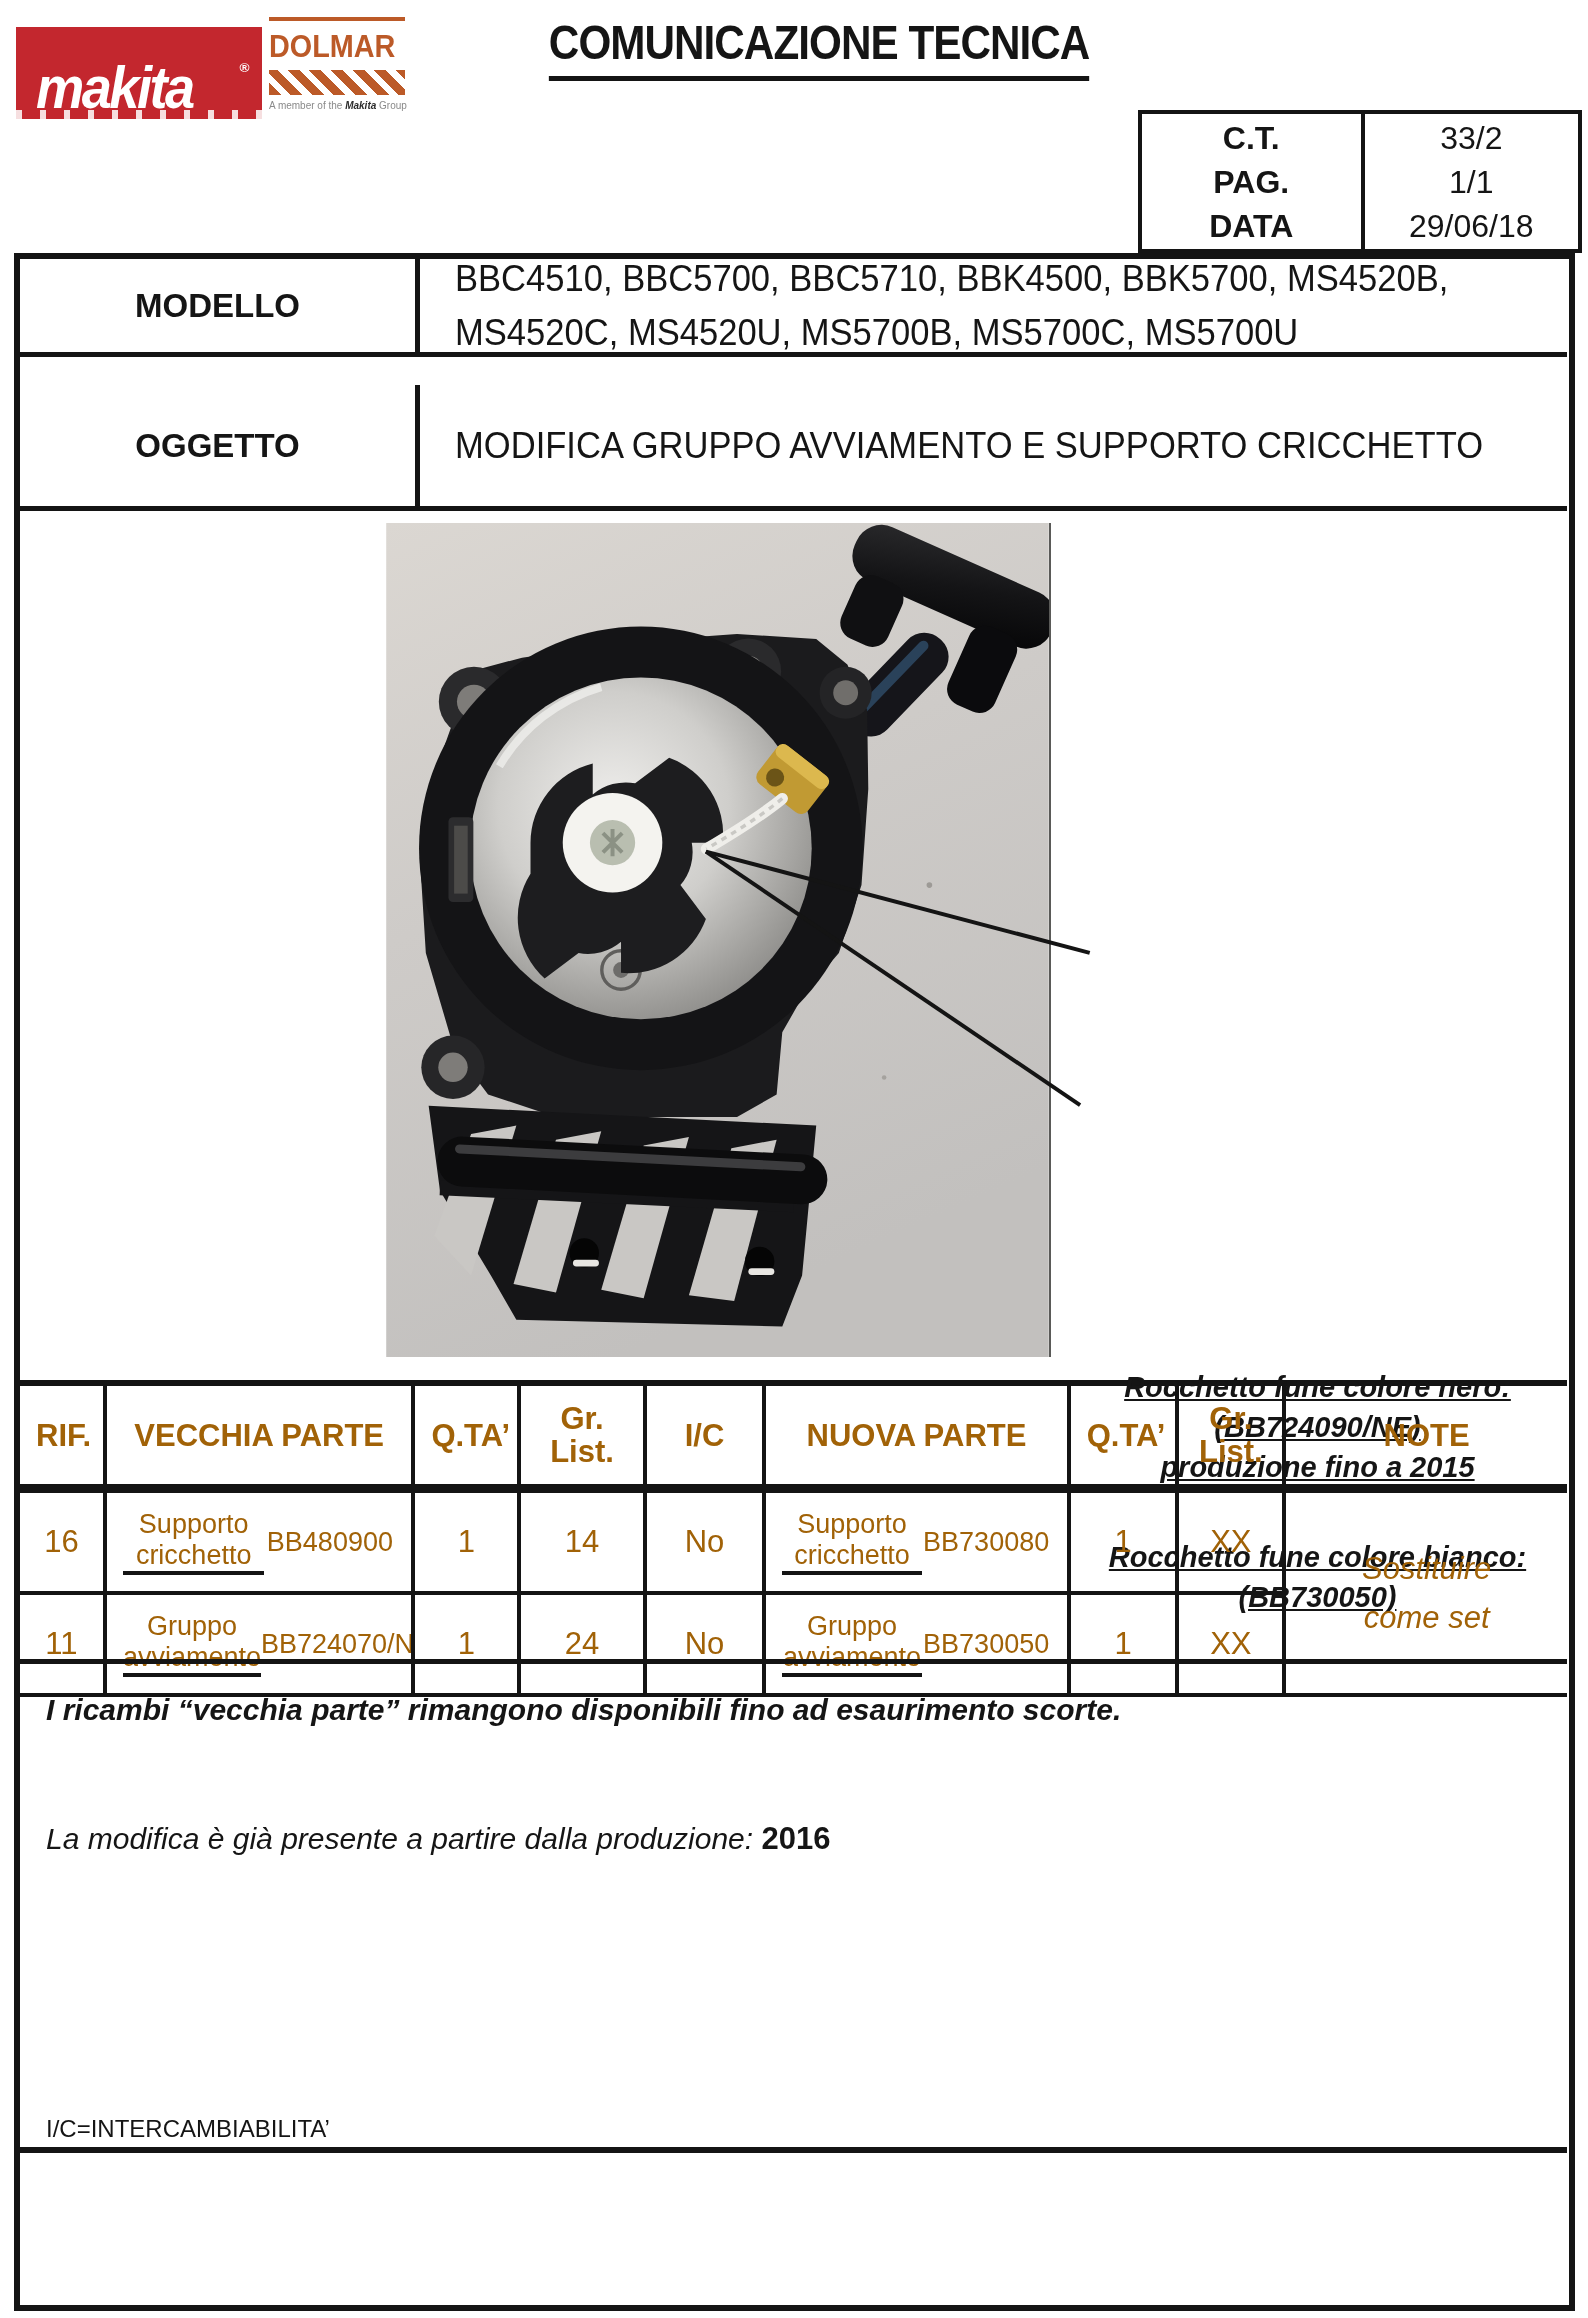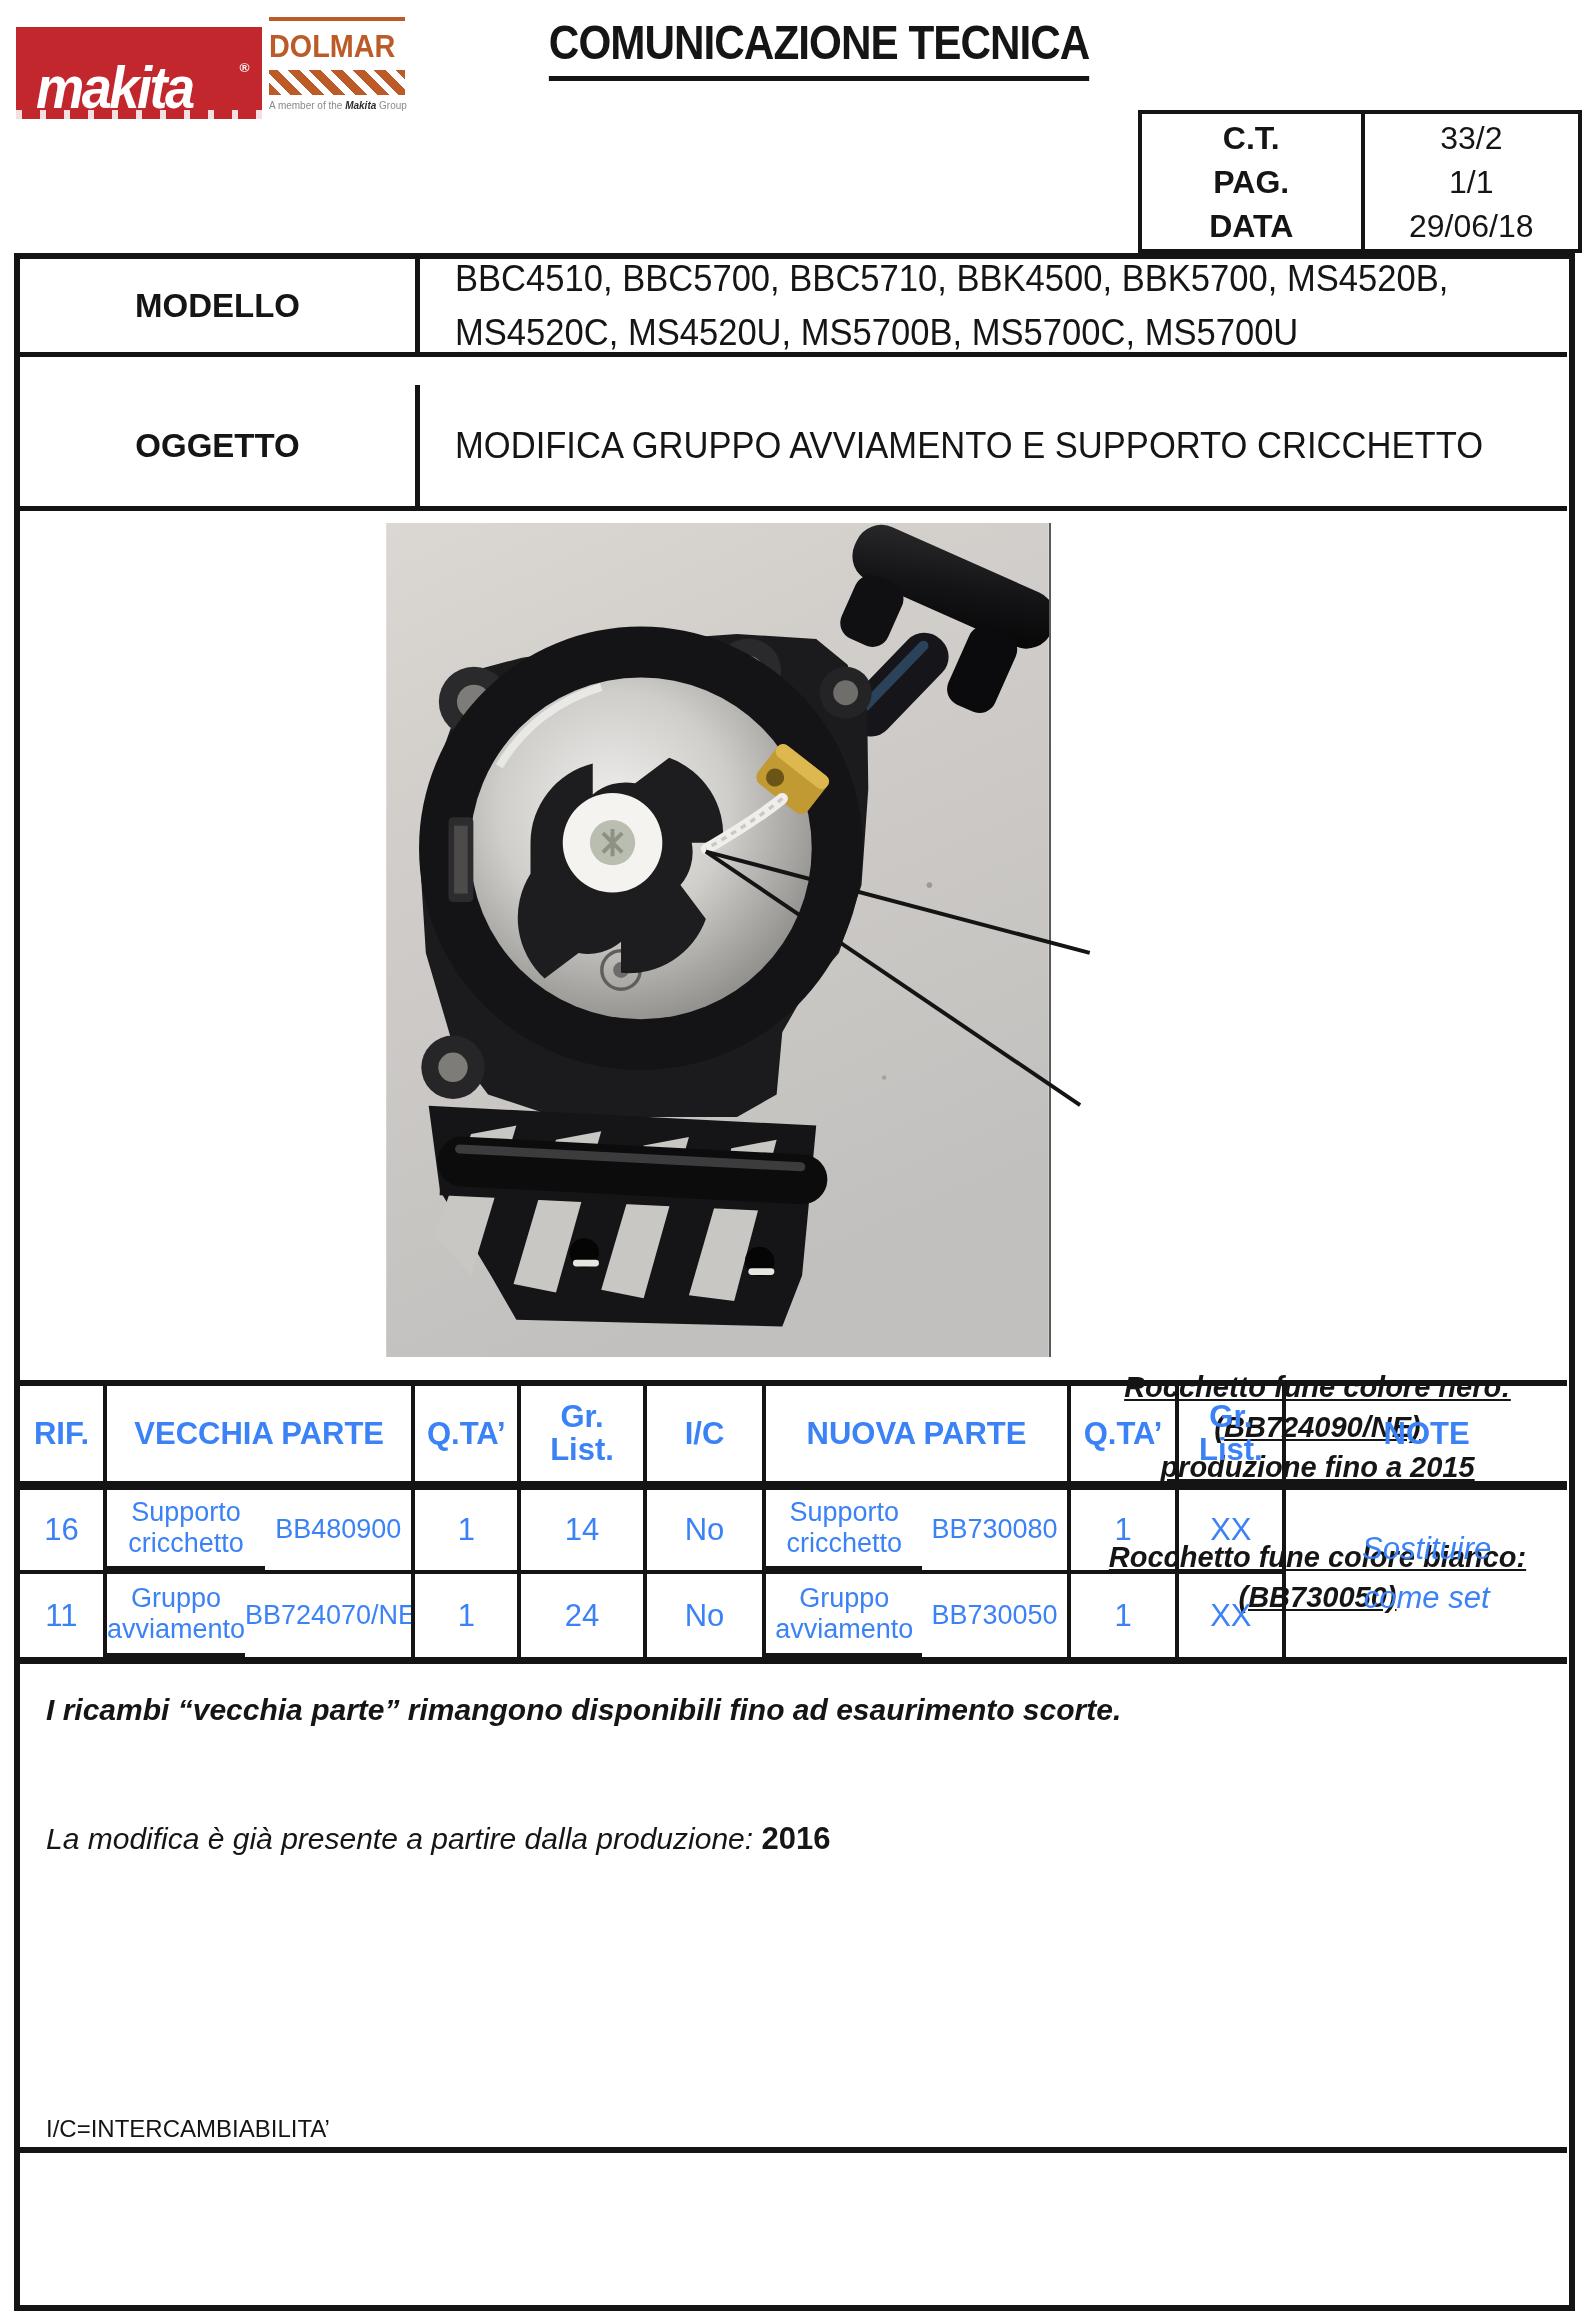--- a/index.html
+++ b/index.html
@@ -59,21 +59,21 @@
          border-right:2.3px solid #5a5a58;box-sizing:content-box;}
   .anno{position:absolute;left:1043px;width:509px;text-align:center;font-weight:bold;font-style:italic;text-decoration:underline;}
   .anno .al{font-size:29px;line-height:40px;white-space:nowrap;}
   .anno-black{top:856px;}
   .anno-white{top:1026px;}
   .leader-svg{position:absolute;left:0;top:0;width:1589px;height:2319px;pointer-events:none;}
 
   
   table.parts{width:100%;height:273px;border-collapse:collapse;table-layout:fixed;}
   table.parts th,table.parts td{border:4.5px solid #141414;text-align:center;vertical-align:middle;
-      padding:0;font-size:31px;color:#3b82f6;overflow:hidden;}
+      padding:16px;font-size:31px;color:#a16207;overflow:hidden;}
   table.parts th{font-weight:bold;line-height:33px;}
   table.parts thead tr{height:99px;}
   table.parts thead th{border-top:0;border-bottom:9px solid #141414;}
   table.parts tbody tr{height:87px;}
   table.parts .no-l{border-left:0;}
   table.parts .no-r{border-right:0;}
   .split{display:flex;flex-direction:row;height:100%;}
   .split .nm{flex:1.08;display:flex;align-items:center;justify-content:center;
              border-bottom:4px solid #141414;font-size:27px;}
   .split .cd{flex:1;display:flex;align-items:center;justify-content:center;font-size:27px;}

